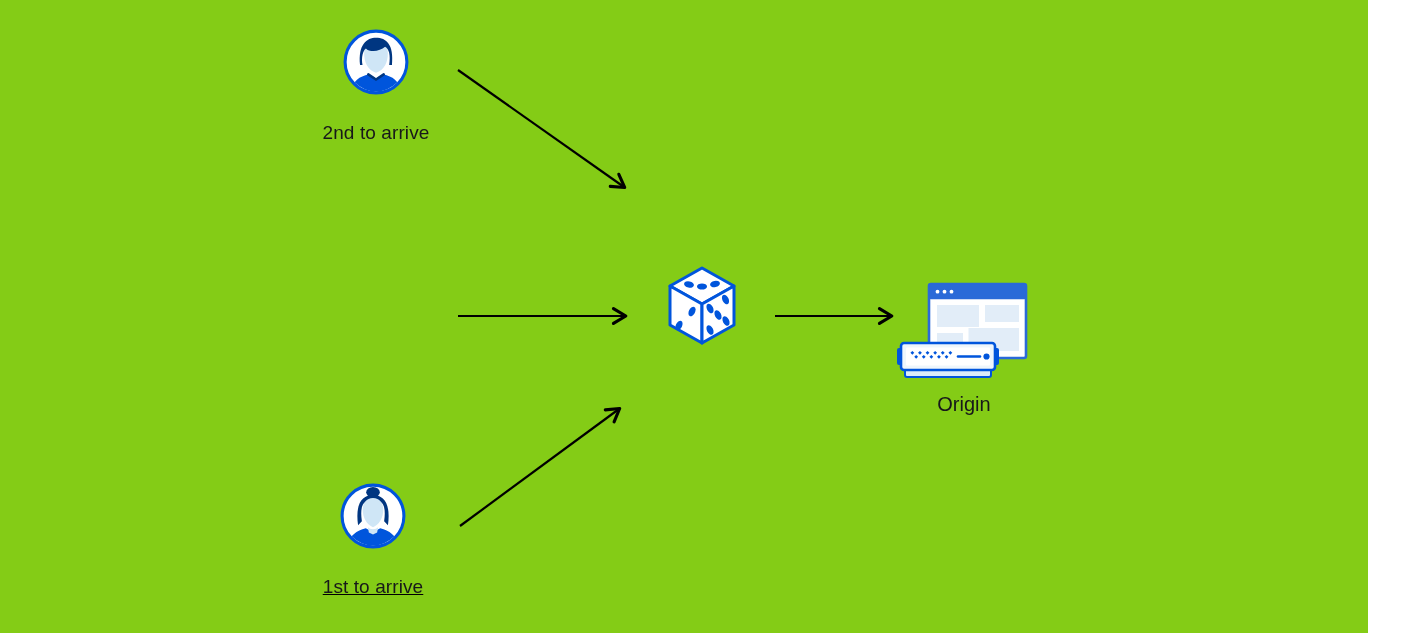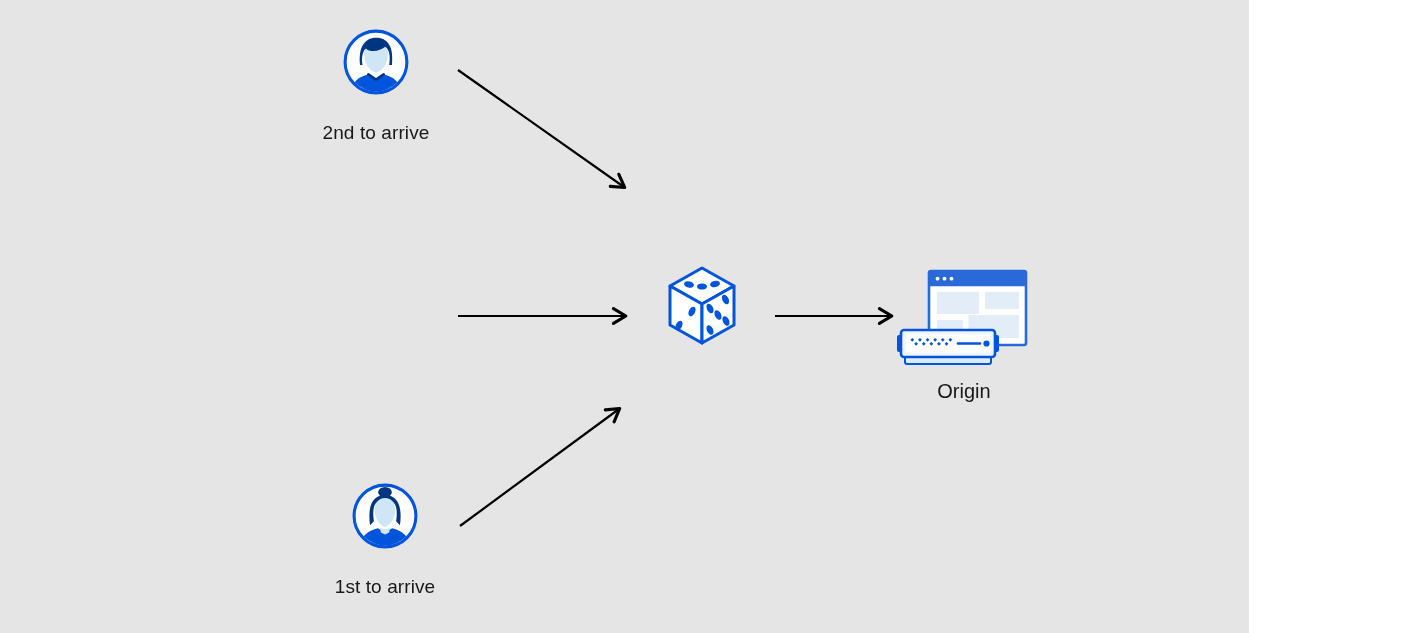--- a/index.html
+++ b/index.html
@@ -1,52 +1,52 @@
 <!DOCTYPE html>
 <html><head>
 <meta charset="utf-8">
 <style>
   html, body { margin: 0; padding: 0; background: #ffffff; }
   .canvas {
     position: relative;
-    width: 1249px;
+    width: 1368px;
     height: 633px;
-    background: #e5e5e5;
+    background: #84cc16;
     font-family: "Liberation Sans", sans-serif;
     overflow: hidden;
   }
   .arrows-layer {
     position: absolute;
     left: 0; top: 0;
     width: 1405px; height: 633px;
     pointer-events: none;
   }
   .client {
     position: absolute;
     width: 150px;
     text-align: center;
   }
   .client-2nd { left: 301px; top: 28px; }
   .client-3rd { left: 297px; top: 254px; }
-  .client-1st { left: 310px; top: 482px; }
+  .client-1st { left: 298px; top: 482px; text-decoration: underline; }
   .client .label {
     margin-top: 21px;
     font-size: 19px;
     line-height: 23px;
     color: #17181a;
     letter-spacing: 0.1px;
   }
   .dice-wrap {
     position: absolute;
     left: 666px; top: 265px;
     width: 72px; height: 82px;
   }
   .origin-group {
     position: absolute;
-    left: 896px; top: 265px;
+    left: 896px; top: 278px;
     width: 136px; height: 150px;
   }
   .origin-group .label {
     position: absolute;
     left: 0; top: 115px;
     width: 136px;
     text-align: center;
     font-size: 20px;
     color: #17181a;
   }

